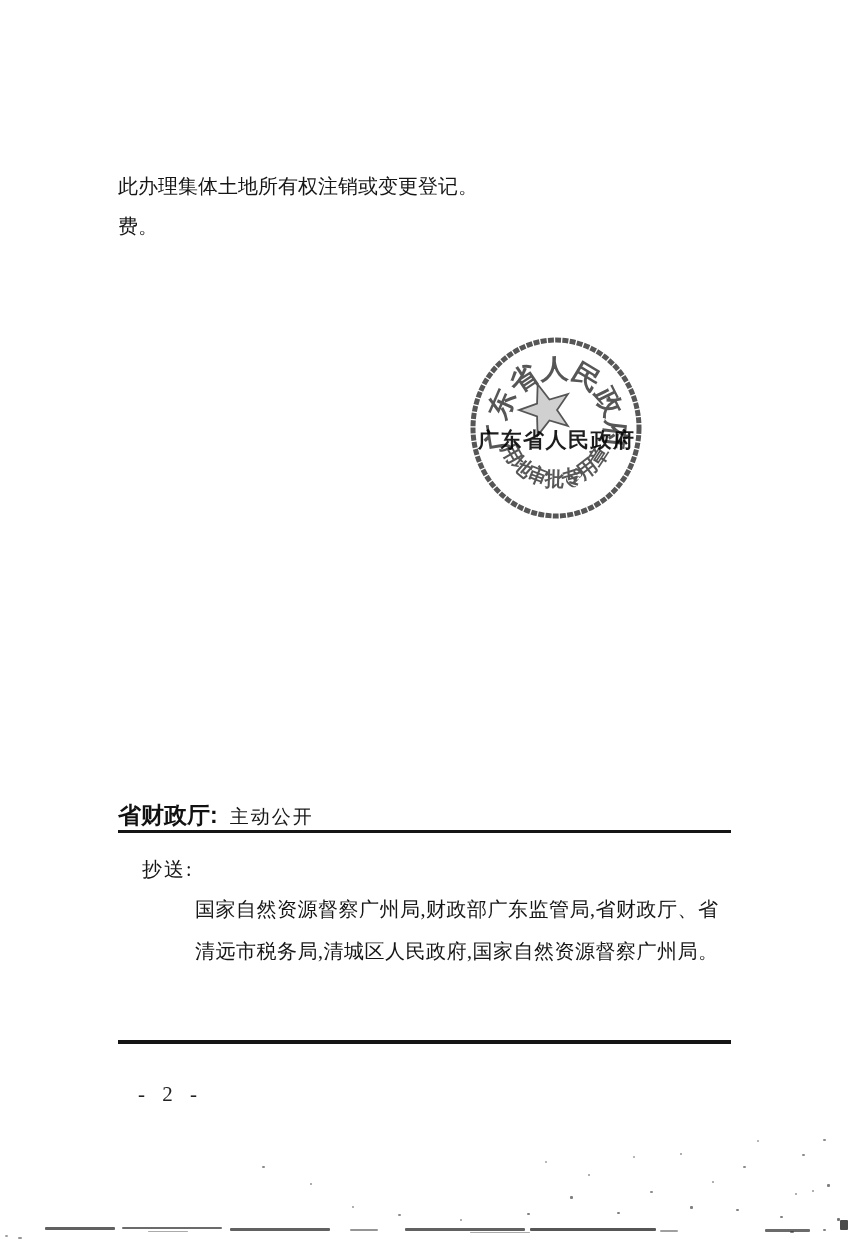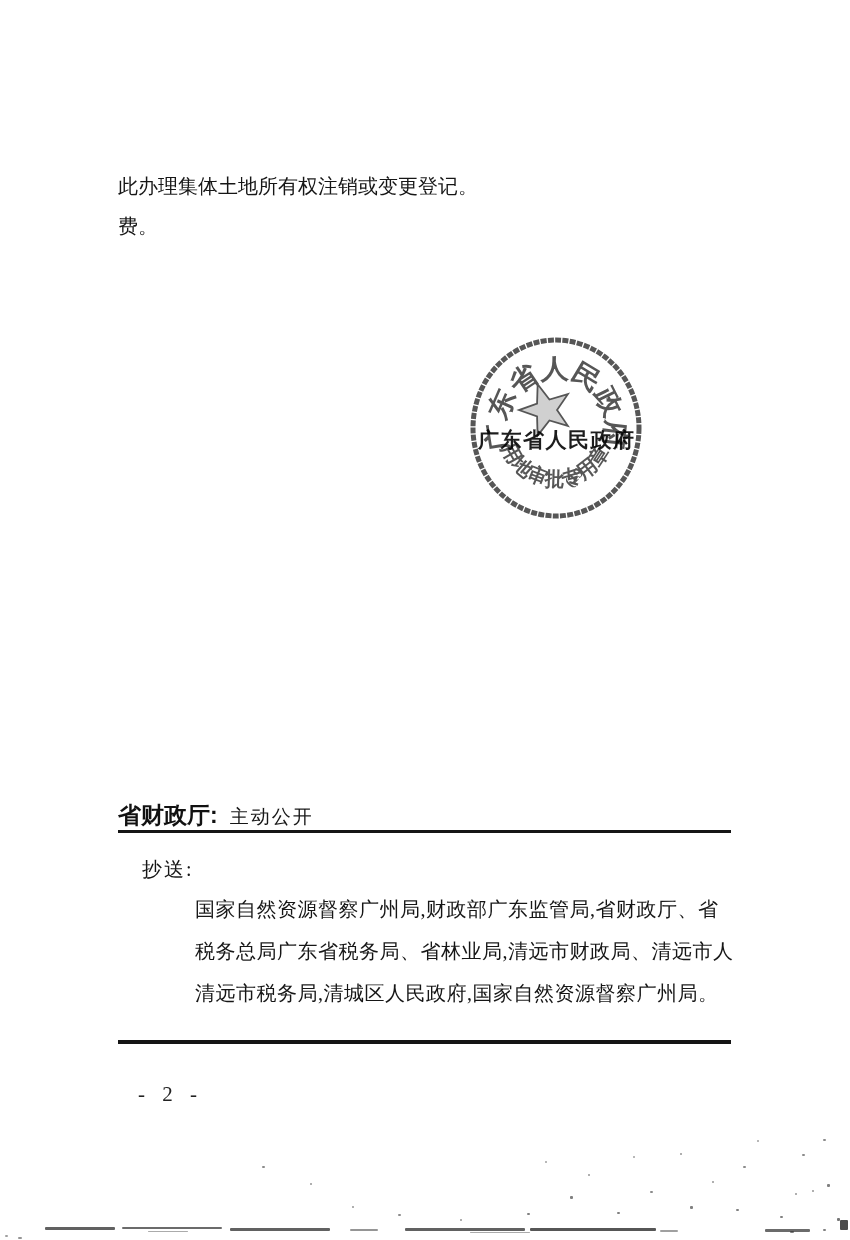--- a/index.html
+++ b/index.html
@@ -83,21 +83,20 @@
   <div class="disclosure">
     <span class="lab">省财政厅:</span>
     <span class="val">主动公开</span>
   </div>
   <div class="rule top"></div>
 
   <div class="cc">
     <div class="cc-label">抄送:</div>
     <div class="cc-lines">
       <div class="cc-line">国家自然资源督察广州局,财政部广东监管局,省财政厅、省</div>
-      <div class="cc-line">税务总局广东省税务局、省林业局,清远市财政局、清远市人</div>
       <div class="cc-line">清远市税务局,清城区人民政府,国家自然资源督察广州局。</div>
     </div>
   </div>
   <div class="rule bottom"></div>
 
   <div class="page-num">- 2 -</div>
 
   <div id="artifacts">
       <div class="noise" style="left: 45px; top: 1227px; width: 70px; height: 3px; opacity: 0.75;"></div>
       <div class="noise" style="left: 122px; top: 1227px; width: 100px; height: 2px; opacity: 0.7;"></div>

